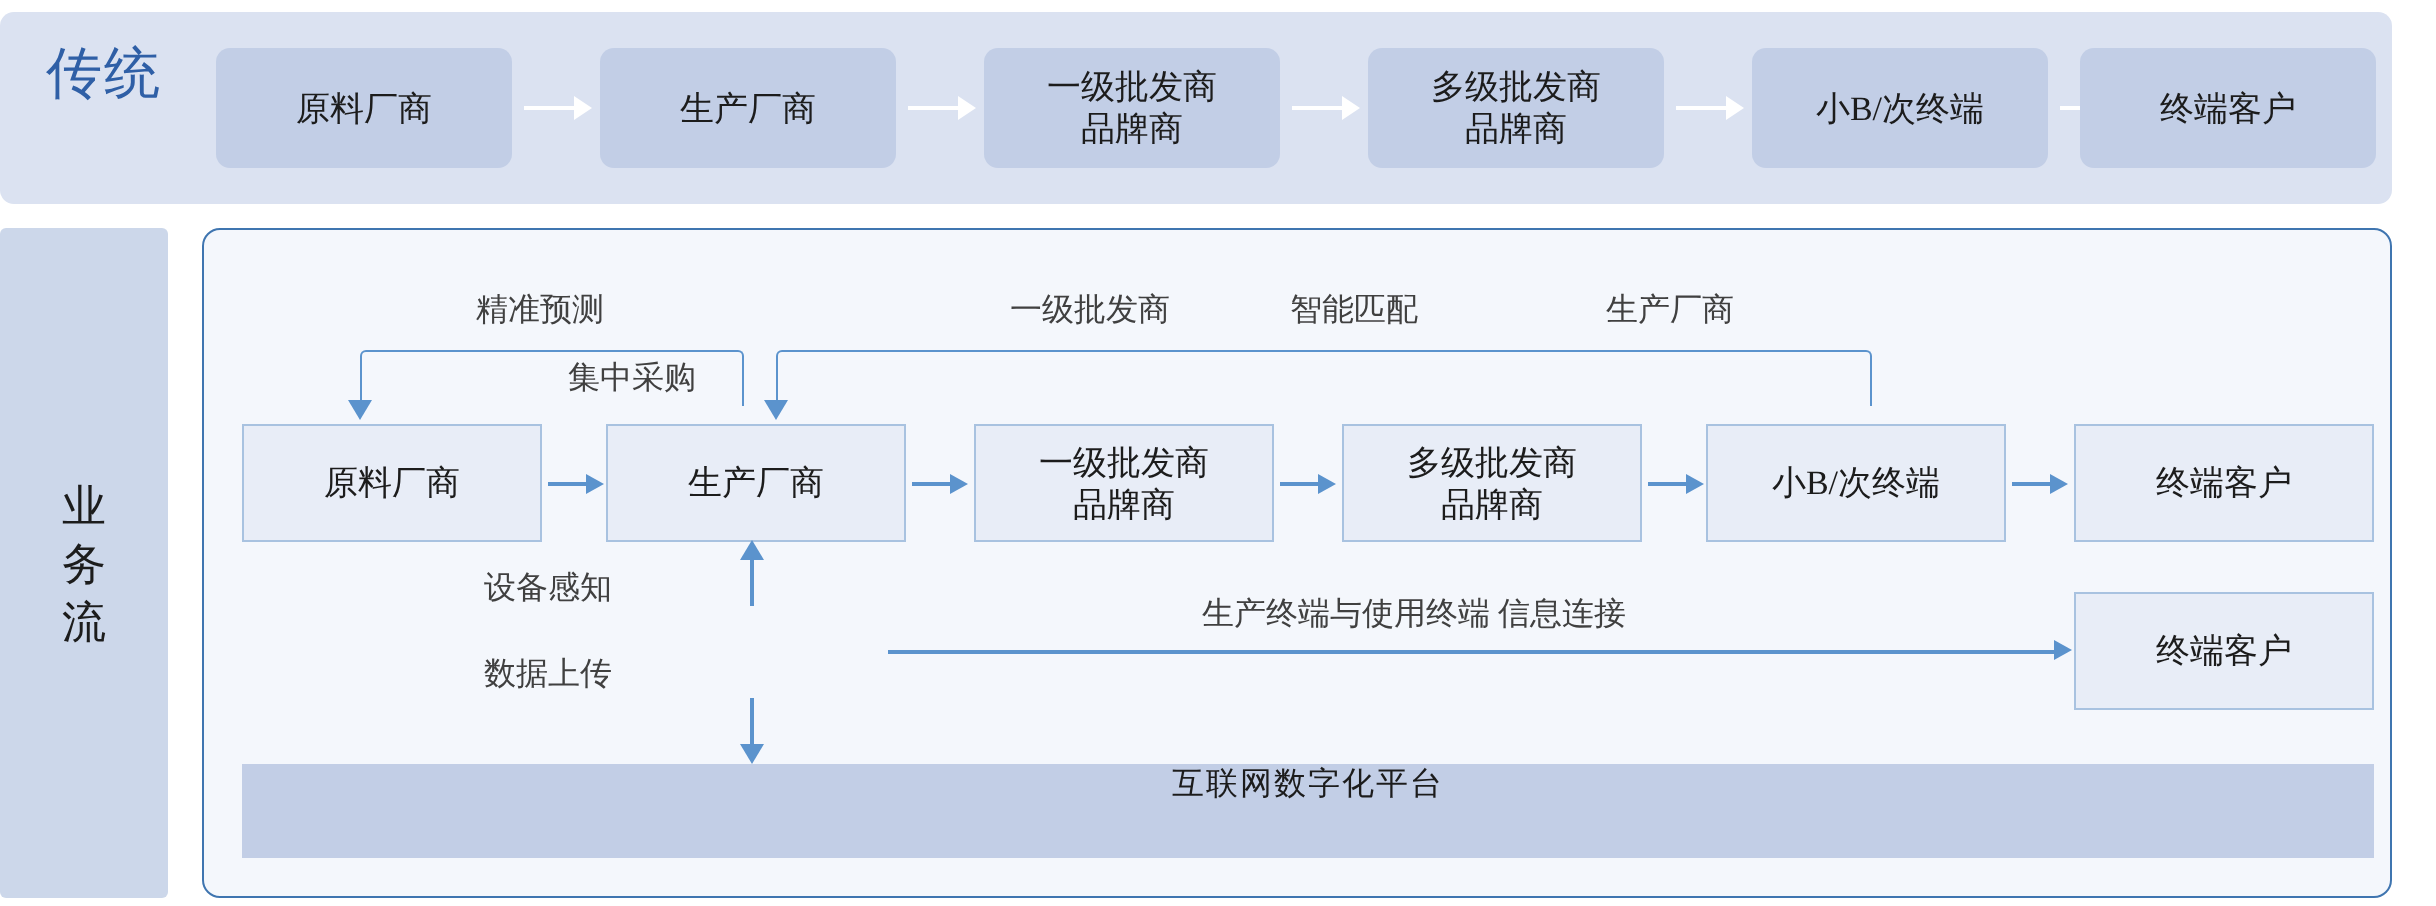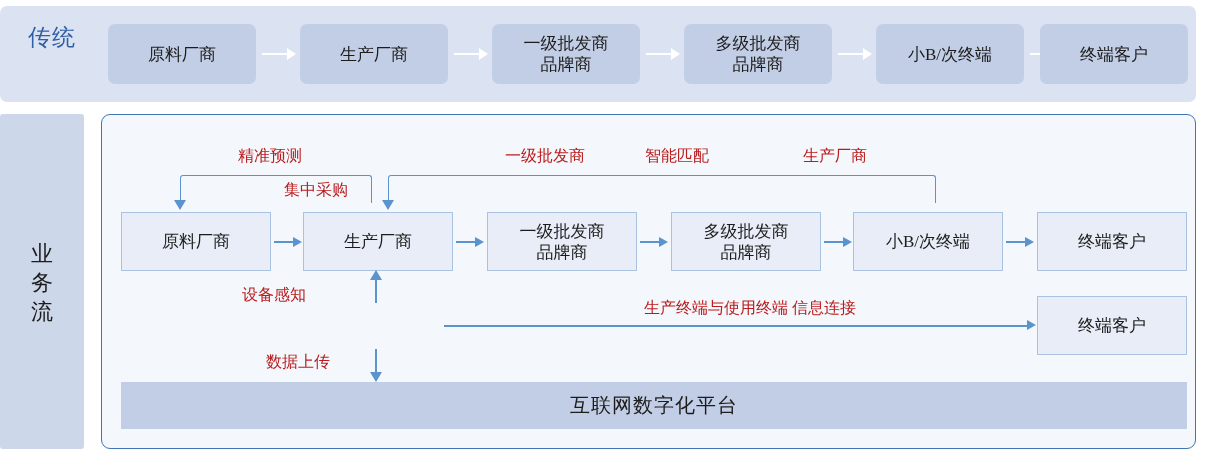--- a/index.html
+++ b/index.html
@@ -21,21 +21,21 @@
   
   .band{
     left:0;top:6px;width:1196px;height:96px;
     background:#dbe2f1;
     border-radius:7px;
   }
   .band-label{
     left:8px;top:24px;width:88px;
     text-align:center;
     color:#2f5fa6;
-    font-size:23px;
+    font-size:28px;
     line-height:27px;
     letter-spacing:1px;
   }
   .band-label span{display:block;}
 
   .tnode{
     height:60px;
     background:#c2cee6;
     border-radius:7px;
     display:flex;align-items:center;justify-content:center;
@@ -123,21 +123,21 @@
   .vtick-up{
     width:0;height:0;
     border-left:6px solid transparent;
     border-right:6px solid transparent;
     border-bottom:10px solid #5b93cd;
   }
   .vline{width:1.6px;background:#5b93cd;}
   .hline{height:1.6px;background:#5b93cd;}
 
   .caption{
-    color:#b91c1c;
+    color:#404040;
     font-size:16px;
     line-height:20px;
     white-space:nowrap;
   }
 
   
   .aiot{
     background:#e8edf7;
     border:1px solid #9fbcdd;
     border-radius:50%;
@@ -155,22 +155,22 @@
     background-image:
       radial-gradient(circle at 1.5px 3px, #e03b2f 1.3px, transparent 1.6px),
       radial-gradient(circle at 4.5px 0px, #e03b2f 1.3px, transparent 1.6px);
     background-size:6px 4px;
     background-repeat:repeat-x;
   }
 
   
   .platform{
     background:#c2cee6;
-    display:flex;align-items:center;justify-content:center;
-    font-size:20px;
+    display:flex;align-items:flex-start;justify-content:center;
+    font-size:16px;
     color:#1c1c1c;
     letter-spacing:1px;
   }
 </style>
 </head>
 <body>
 
 <div id="canvas">
 
   <div class="abs band"></div>
@@ -314,31 +314,31 @@
   <div class="abs fnode" style="left:1037px;top:212px;width:150px;">
     <div>
       <span>终端客户</span>
     </div>
   </div>
 
   <div class="abs vline" style="left:375px;top:277px;height:26px;"></div>
   <div class="abs vtick-up" style="left:370px;top:270px;"></div>
 
   <div class="abs caption" style="left:242px;top:285px;">设备感知</div>
-  <div class="abs caption" style="left:242px;top:352px;margin-left:24px;">数据上传</div>
+  <div class="abs caption" style="left:242px;top:328px;">数据上传</div>
 
 
   <div class="abs vline" style="left:375px;top:349px;height:26px;"></div>
   <div class="abs vtick" style="left:370px;top:372px;"></div>
 
   <div class="abs hline" style="left:444px;top:325px;width:583px;"></div>
   <div class="abs barrow" style="left:1018px;top:320px;width:18px;">
     <div class="head"></div>
   </div>
-  <div class="abs caption" style="left:644px;top:298px;">生产终端与使用终端  信息连接</div>
+  <div class="abs caption" style="left:601px;top:298px;">生产终端与使用终端  信息连接</div>
 
   <div class="abs fnode" style="left:1037px;top:296px;width:150px;">
     <div>
       <span>终端客户</span>
     </div>
   </div>
 
   <div class="abs platform" style="left:121px;top:382px;width:1066px;height:47px;">
     <span>互联网数字化平台</span>
   </div>

